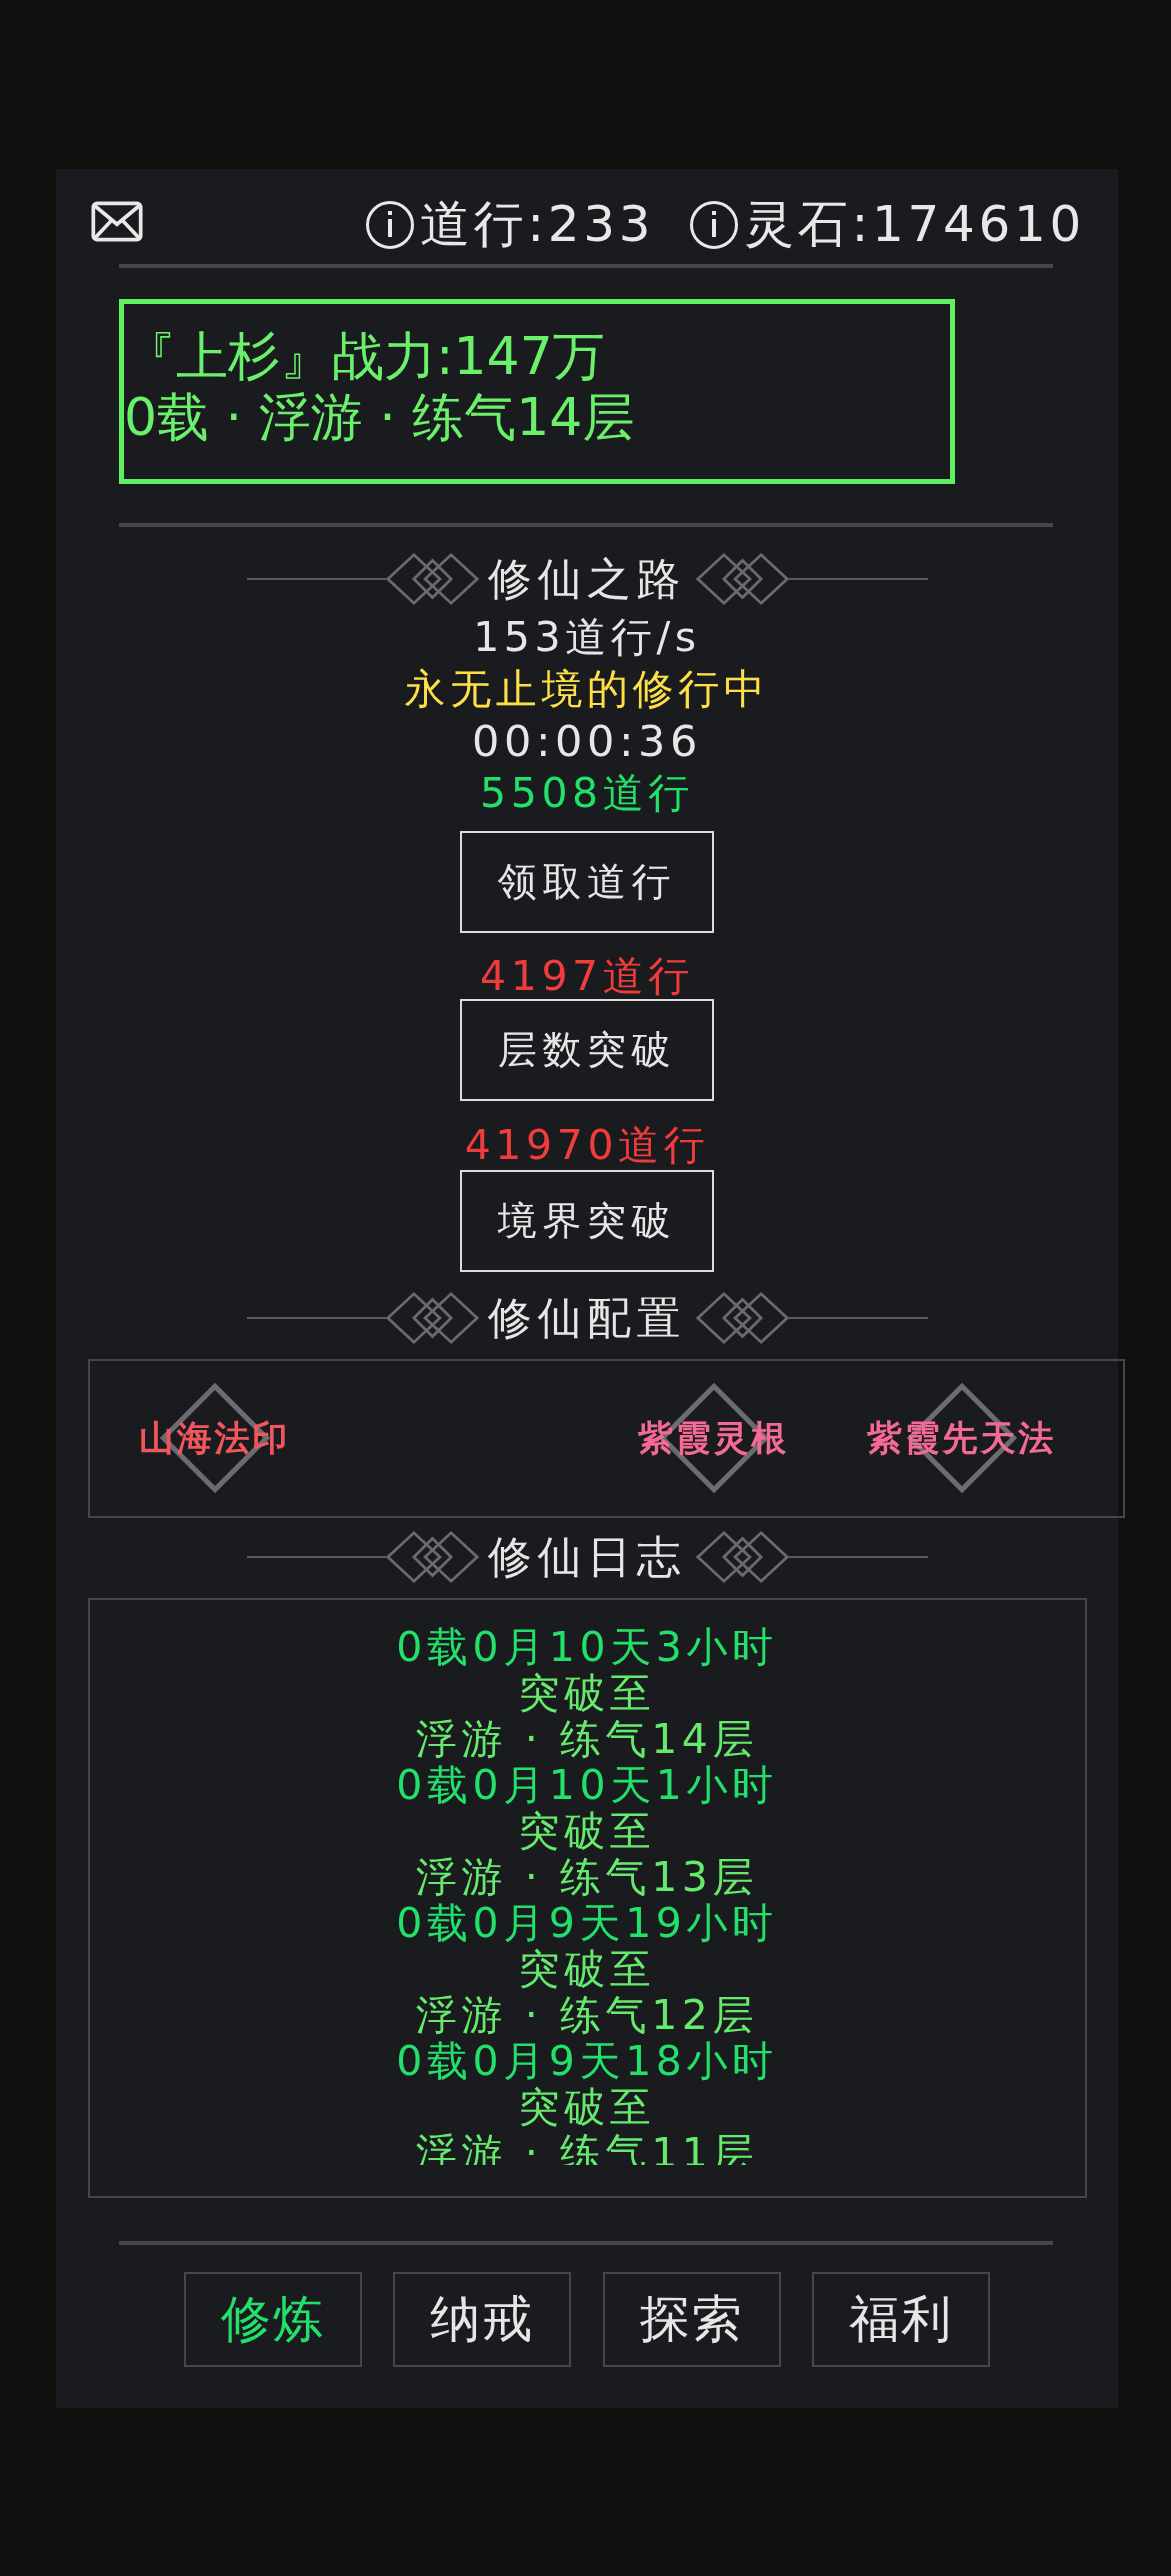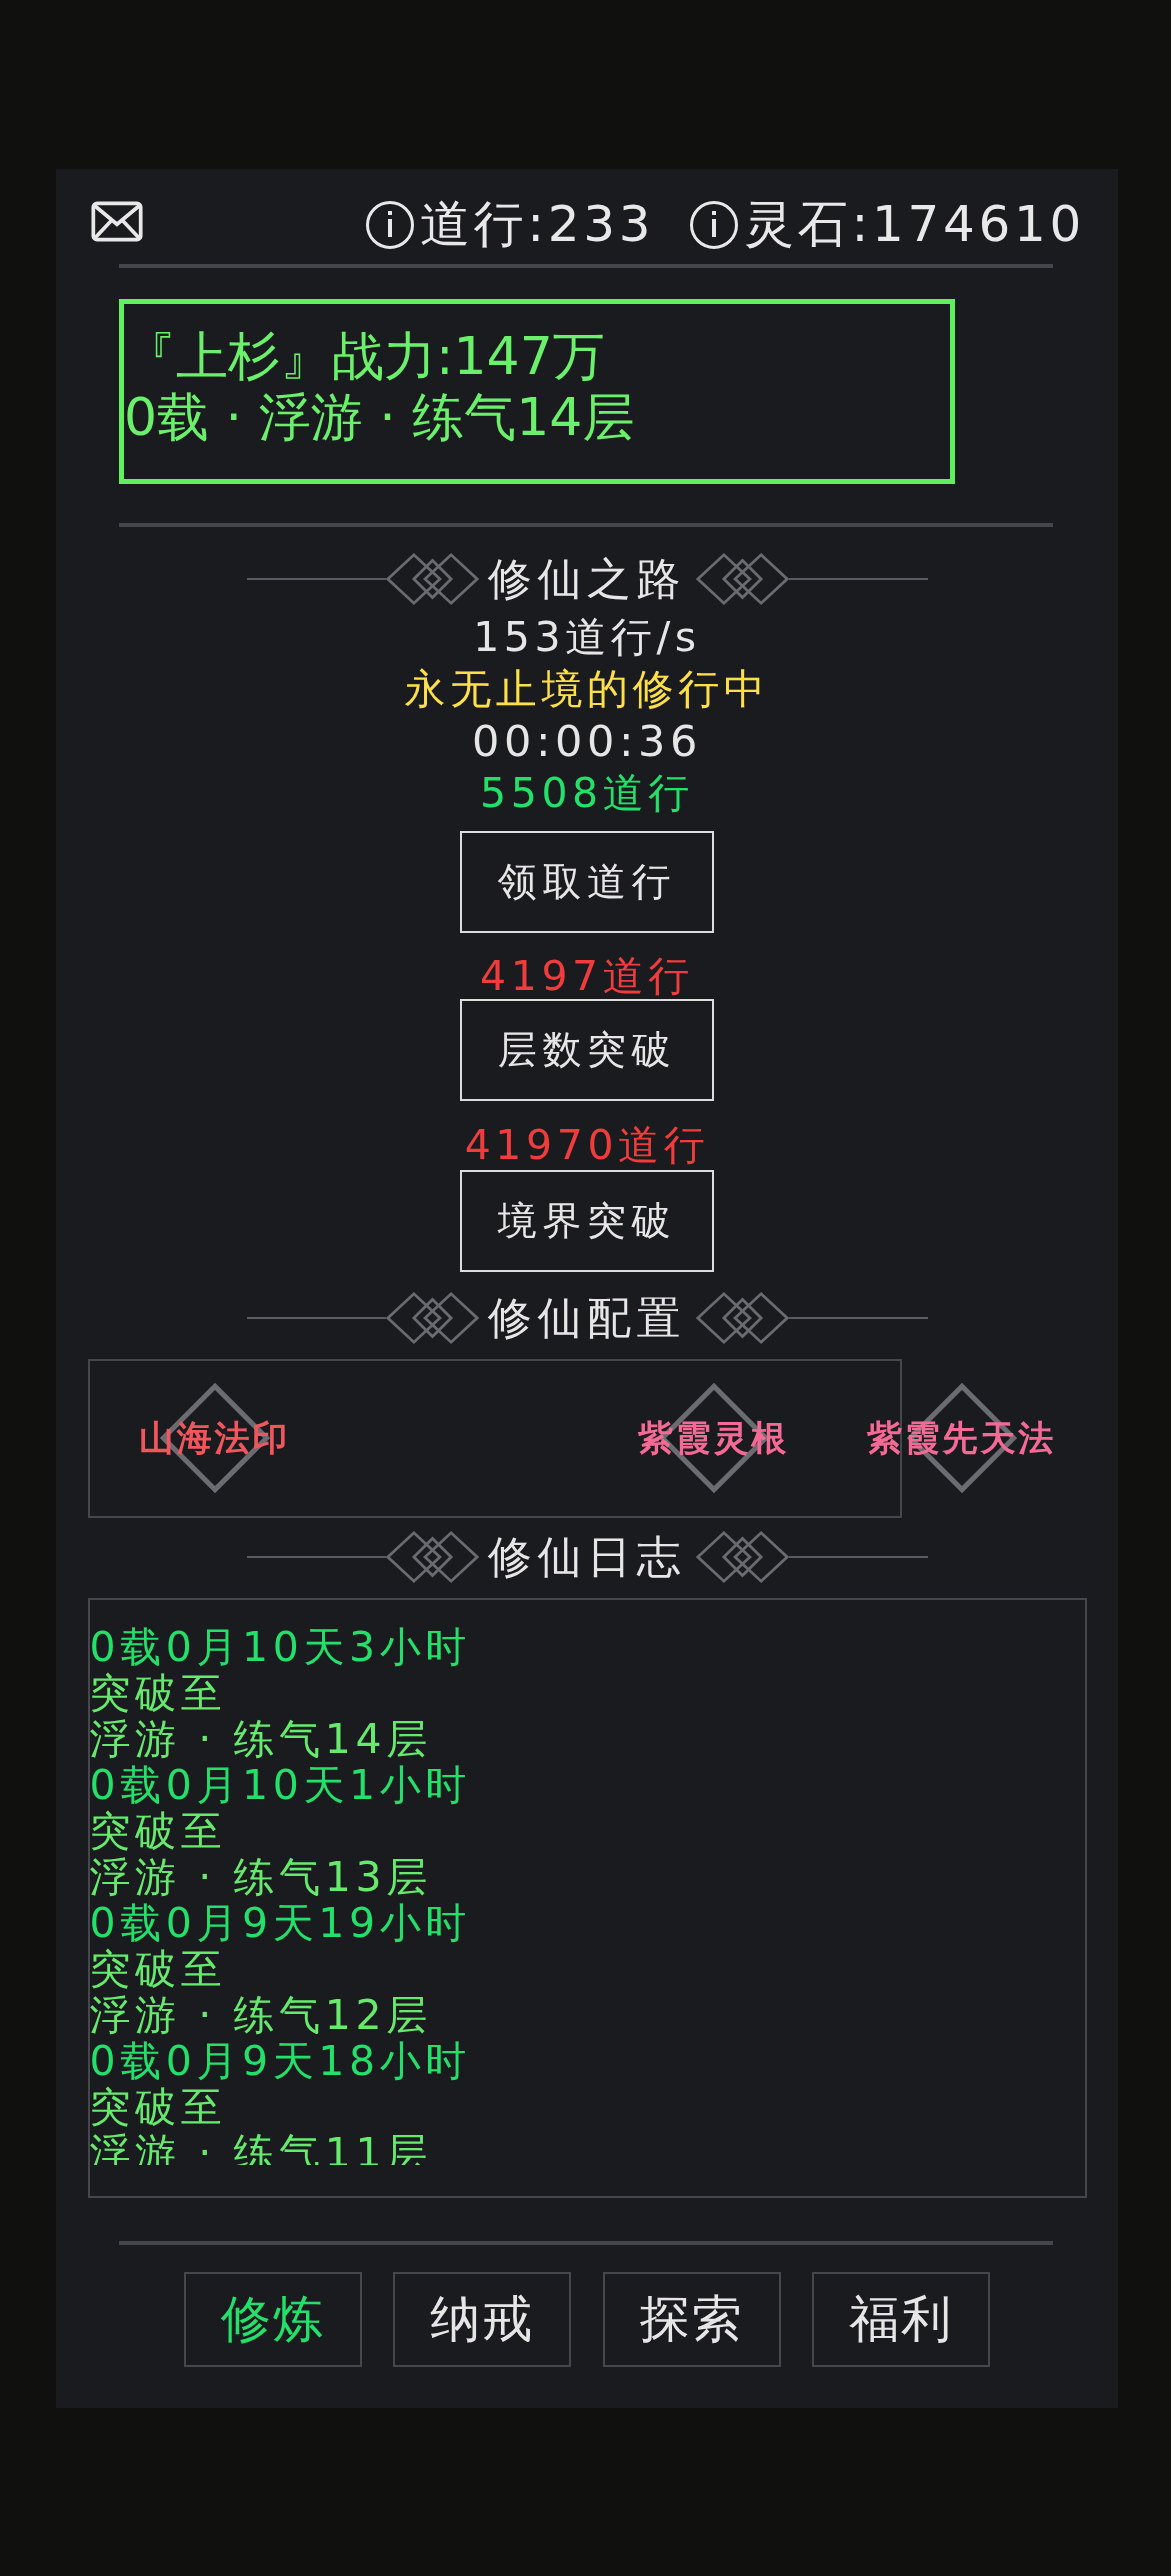--- a/index.html
+++ b/index.html
@@ -25,26 +25,26 @@
   }
   .sec-title { position:absolute; left:0; width:100%; height:56px; display:flex; justify-content:center; align-items:center; }
   .sec-title .line { width:139px; height:2.8px; background:#5a5b60; }
   .sec-title .orn { width:93px; height:56px; }
   .sec-title .txt { font-size:44px; letter-spacing:5.6px; color:#e6e6e6; margin:0 9.3px; }
   .center-txt { position:absolute; left:0; width:100%; text-align:center; letter-spacing:4.6px; }
   .btn {
     position:absolute; left:404px; width:254px; height:102px; box-sizing:border-box; border:2.8px solid #dcdcdc;
     display:flex; align-items:center; justify-content:center; font-size:39px; letter-spacing:5.6px; color:#e6e6e6; background:transparent;
   }
-  .config-box { position:absolute; left:31.5px; top:1190px; width:814px; height:159px; box-sizing:border-box; border:2.8px solid #46474c; }
+  .config-box { position:absolute; left:31.5px; top:1190px; width:1037px; height:159px; box-sizing:border-box; border:2.8px solid #46474c; }
   .cfg { position:absolute; top:0; width:250px; height:154px; display:flex; align-items:center; justify-content:center; }
   .cfg .dia { position:absolute; left:50%; top:50%; width:78px; height:78px; margin:-39px 0 0 -39px; transform:rotate(45deg); border:5.6px solid #6b6c72; box-sizing:border-box; }
   .cfg .lbl { position:relative; font-size:35px; font-weight:bold; letter-spacing:2.8px; }
   .log-box { position:absolute; left:31.5px; top:1429px; width:999px; height:600px; box-sizing:border-box; border:2.8px solid #46474c; overflow:hidden; }
-  .log-inner { position:absolute; left:0; top:24px; width:100%; height:541px; overflow:hidden; font-size:41px; line-height:46px; letter-spacing:4.6px; }
+  .log-inner { position:absolute; left:0; top:24px; width:100%; height:541px; overflow:hidden; text-align:center; font-size:41px; line-height:46px; letter-spacing:4.6px; }
   .log-time { color:#22e06a; }
   .log-msg { color:#66ea6e; }
   .nav { position:absolute; top:2103px; left:0; width:100%; display:flex; justify-content:center; gap:31.5px; }
   .nav-btn { width:178px; height:95px; box-sizing:border-box; border:2.8px solid #46474c; display:flex; align-items:center; justify-content:center; font-size:50px; letter-spacing:1.9px; color:#e6e6e6; }
   .nav-btn.active { color:#22e06a; }
 </style>
 </head>
 <body>
 
 <div class="panel">

